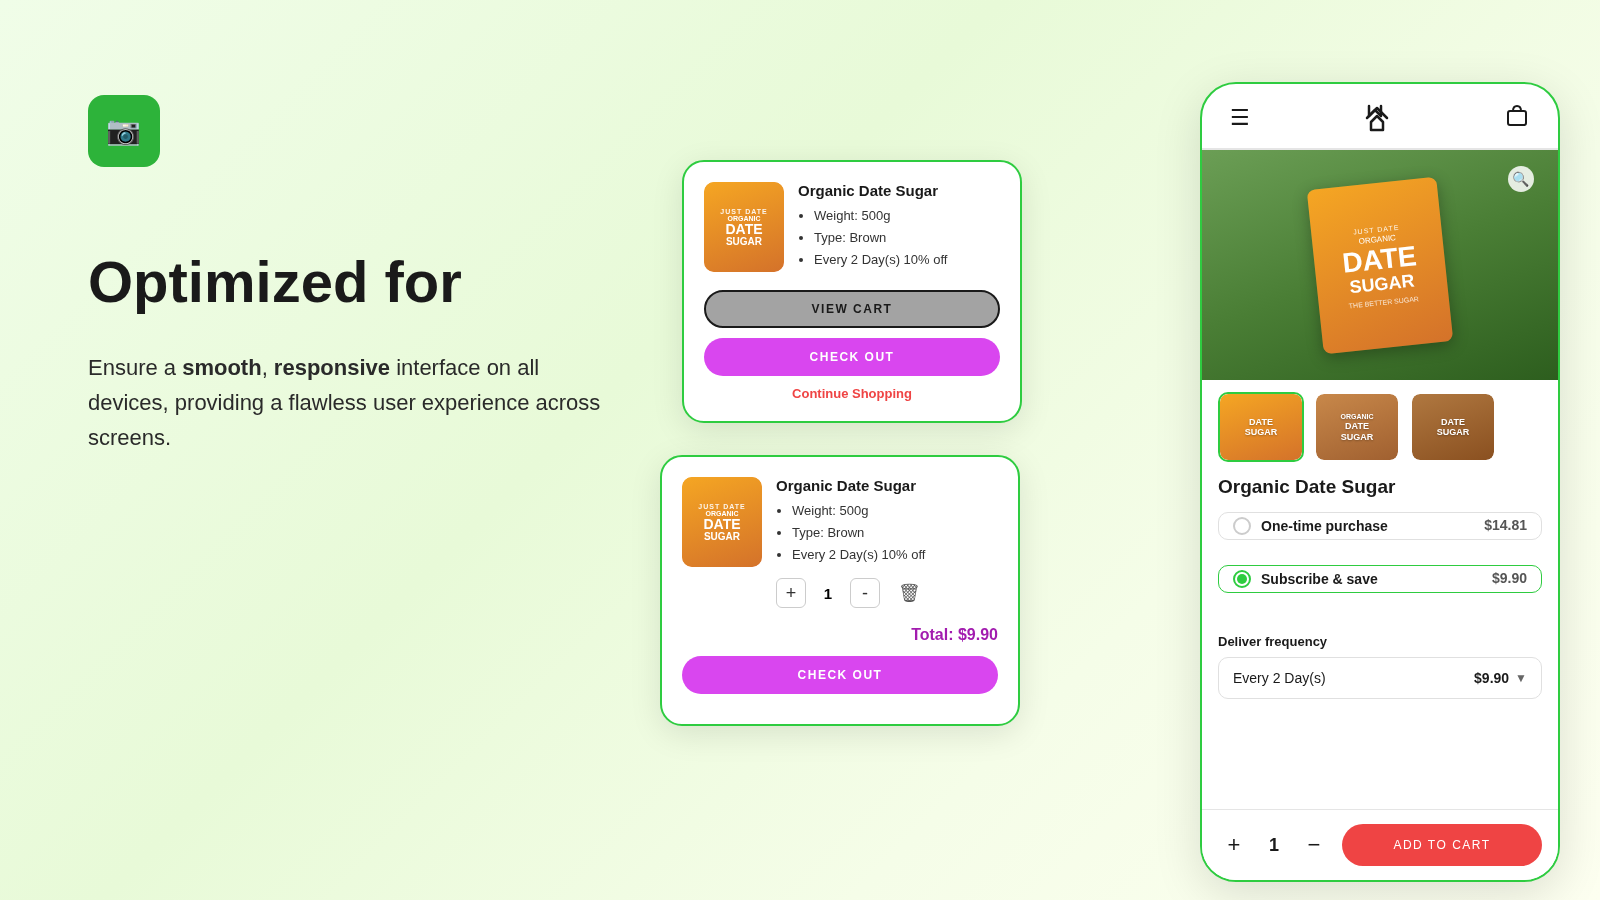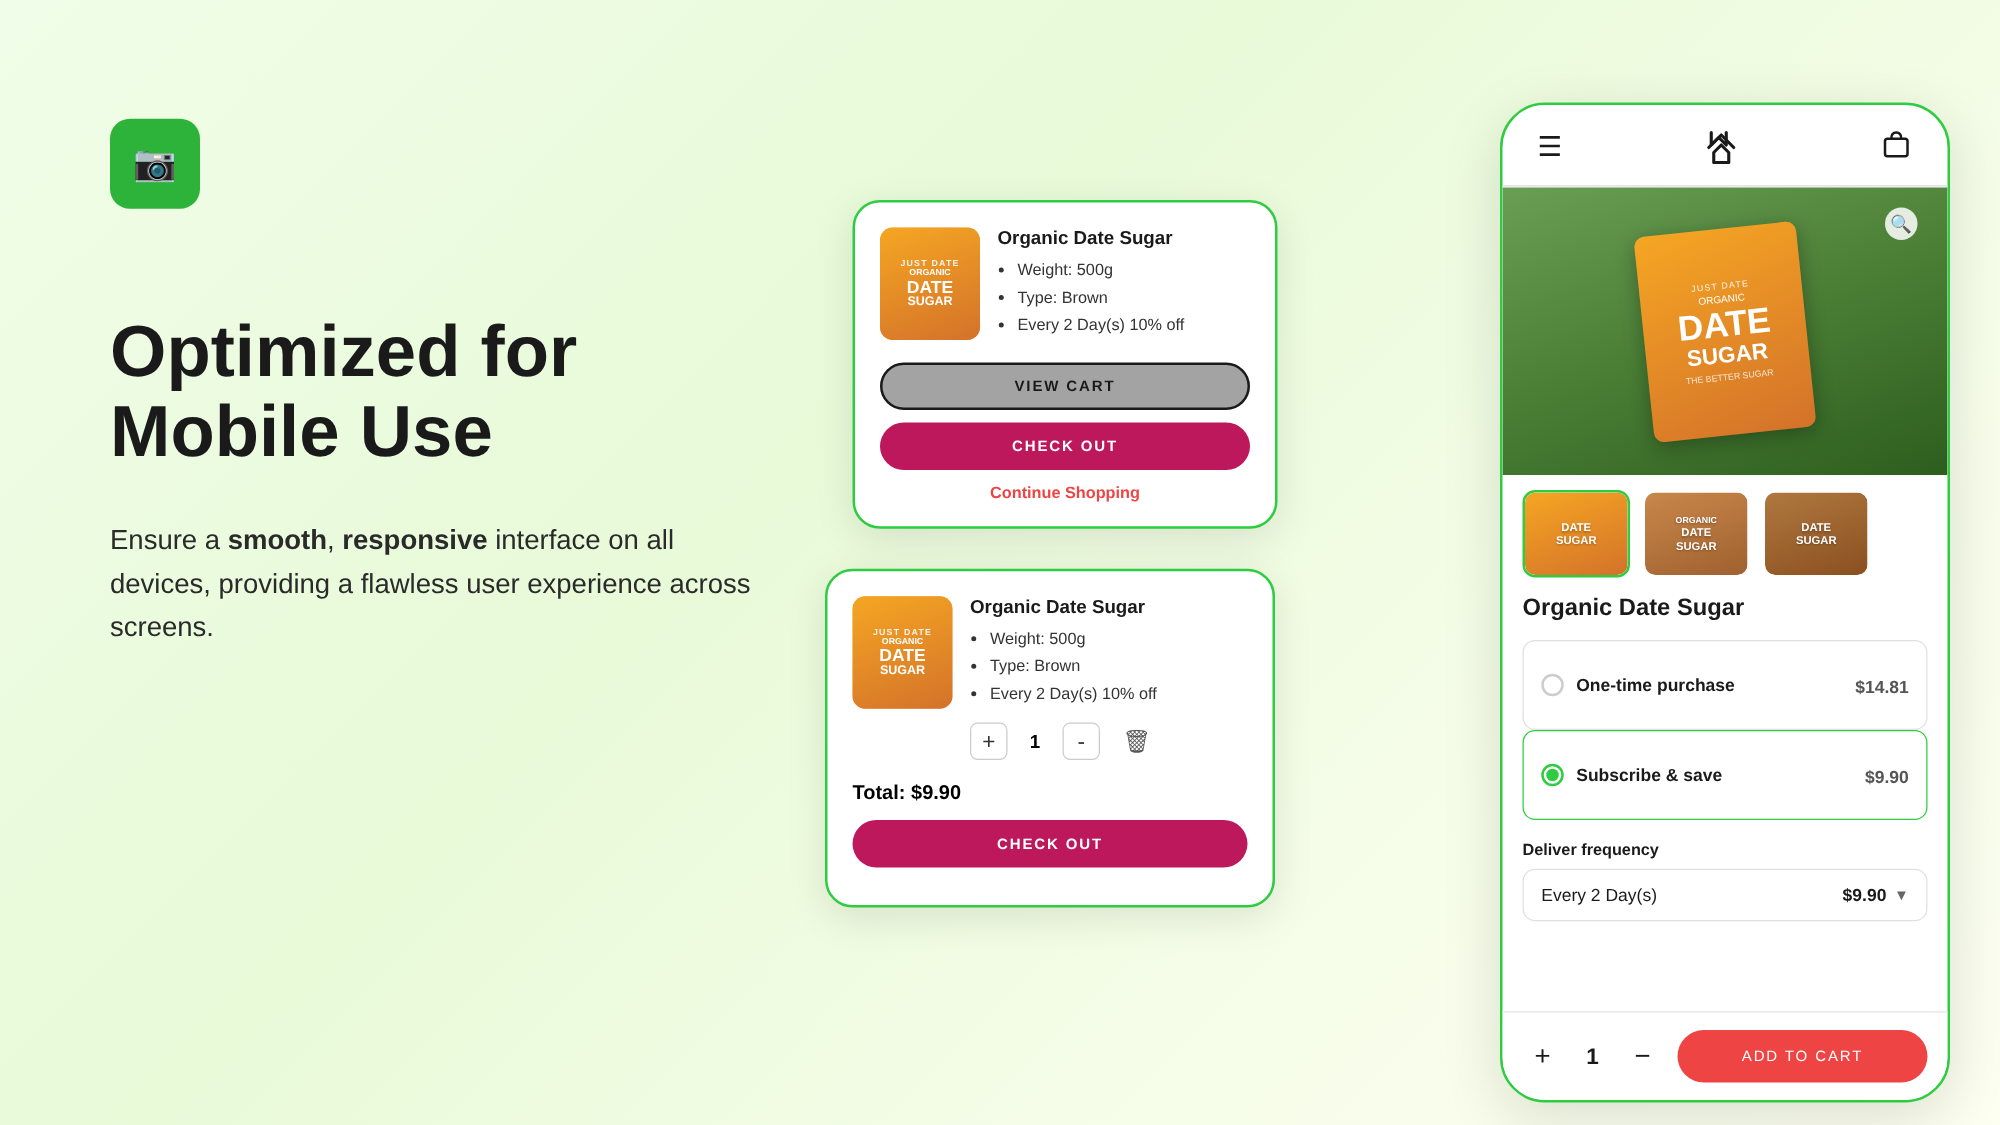--- a/index.html
+++ b/index.html
@@ -130,21 +130,21 @@
       font-size: 12px;
       font-weight: 700;
       letter-spacing: 1.5px;
       padding: 10px;
       border-radius: 25px;
       cursor: pointer;
       margin-bottom: 10px;
     }
     .cart-btn-checkout {
       width: 100%;
-      background: #be185d;
+      background: #d946ef;
       color: white;
       font-size: 12px;
       font-weight: 700;
       letter-spacing: 1.5px;
       padding: 12px;
       border-radius: 25px;
       border: none;
       cursor: pointer;
       margin-bottom: 10px;
     }
@@ -194,24 +194,24 @@
       min-width: 24px;
       text-align: center;
     }
     .trash-icon {
       margin-left: 8px;
       font-size: 18px;
       color: #555;
       cursor: pointer;
     }
     .cart-total {
-      text-align: left;
+      text-align: right;
       font-size: 16px;
       font-weight: 700;
-      color: #000000;
+      color: #a21caf;
       margin: 14px 0 12px;
     }
 
     
     .phone-mockup {
       position: absolute;
       top: 82px;
       right: 40px;
       width: 360px;
       height: 800px;
@@ -287,26 +287,26 @@
     }
     .phone-product-title {
       font-size: 19px;
       font-weight: 700;
       color: #1a1a1a;
       margin-bottom: 14px;
     }
 
     .purchase-option {
       display: flex;
-      align-items: flex-end;
+      align-items: flex-start;
       justify-content: space-between;
-      padding: 26px 14px;
+      padding: 4px 14px;
       border: 1.5px solid #e0e0e0;
       border-radius: 10px;
-      margin-bottom: 0;
+      margin-bottom: 25px;
       cursor: pointer;
     }
     .purchase-option.selected {
       border-color: #2ecc40;
     }
     .purchase-option-left {
       display: flex;
       align-items: center;
       gap: 10px;
     }
@@ -429,21 +429,20 @@
 
 <div class="logo-container">
   <div class="logo-box">
     <span class="logo-icon">📷</span>
   </div>
 </div>
 
 <div class="left-content">
   <h1 class="headline">
     <span>Optimized for</span><br>
-    <span>Mobile Use</span>
   </h1>
   <p class="subtext">
     Ensure a <strong>smooth</strong>, <strong>responsive</strong> interface on all devices, providing a flawless user experience across screens.
   </p>
 </div>
 
 <div class="cart-card-1">
   <div class="cart-item-row">
     <div class="cart-item-image">
       <div class="date-sugar-img">

